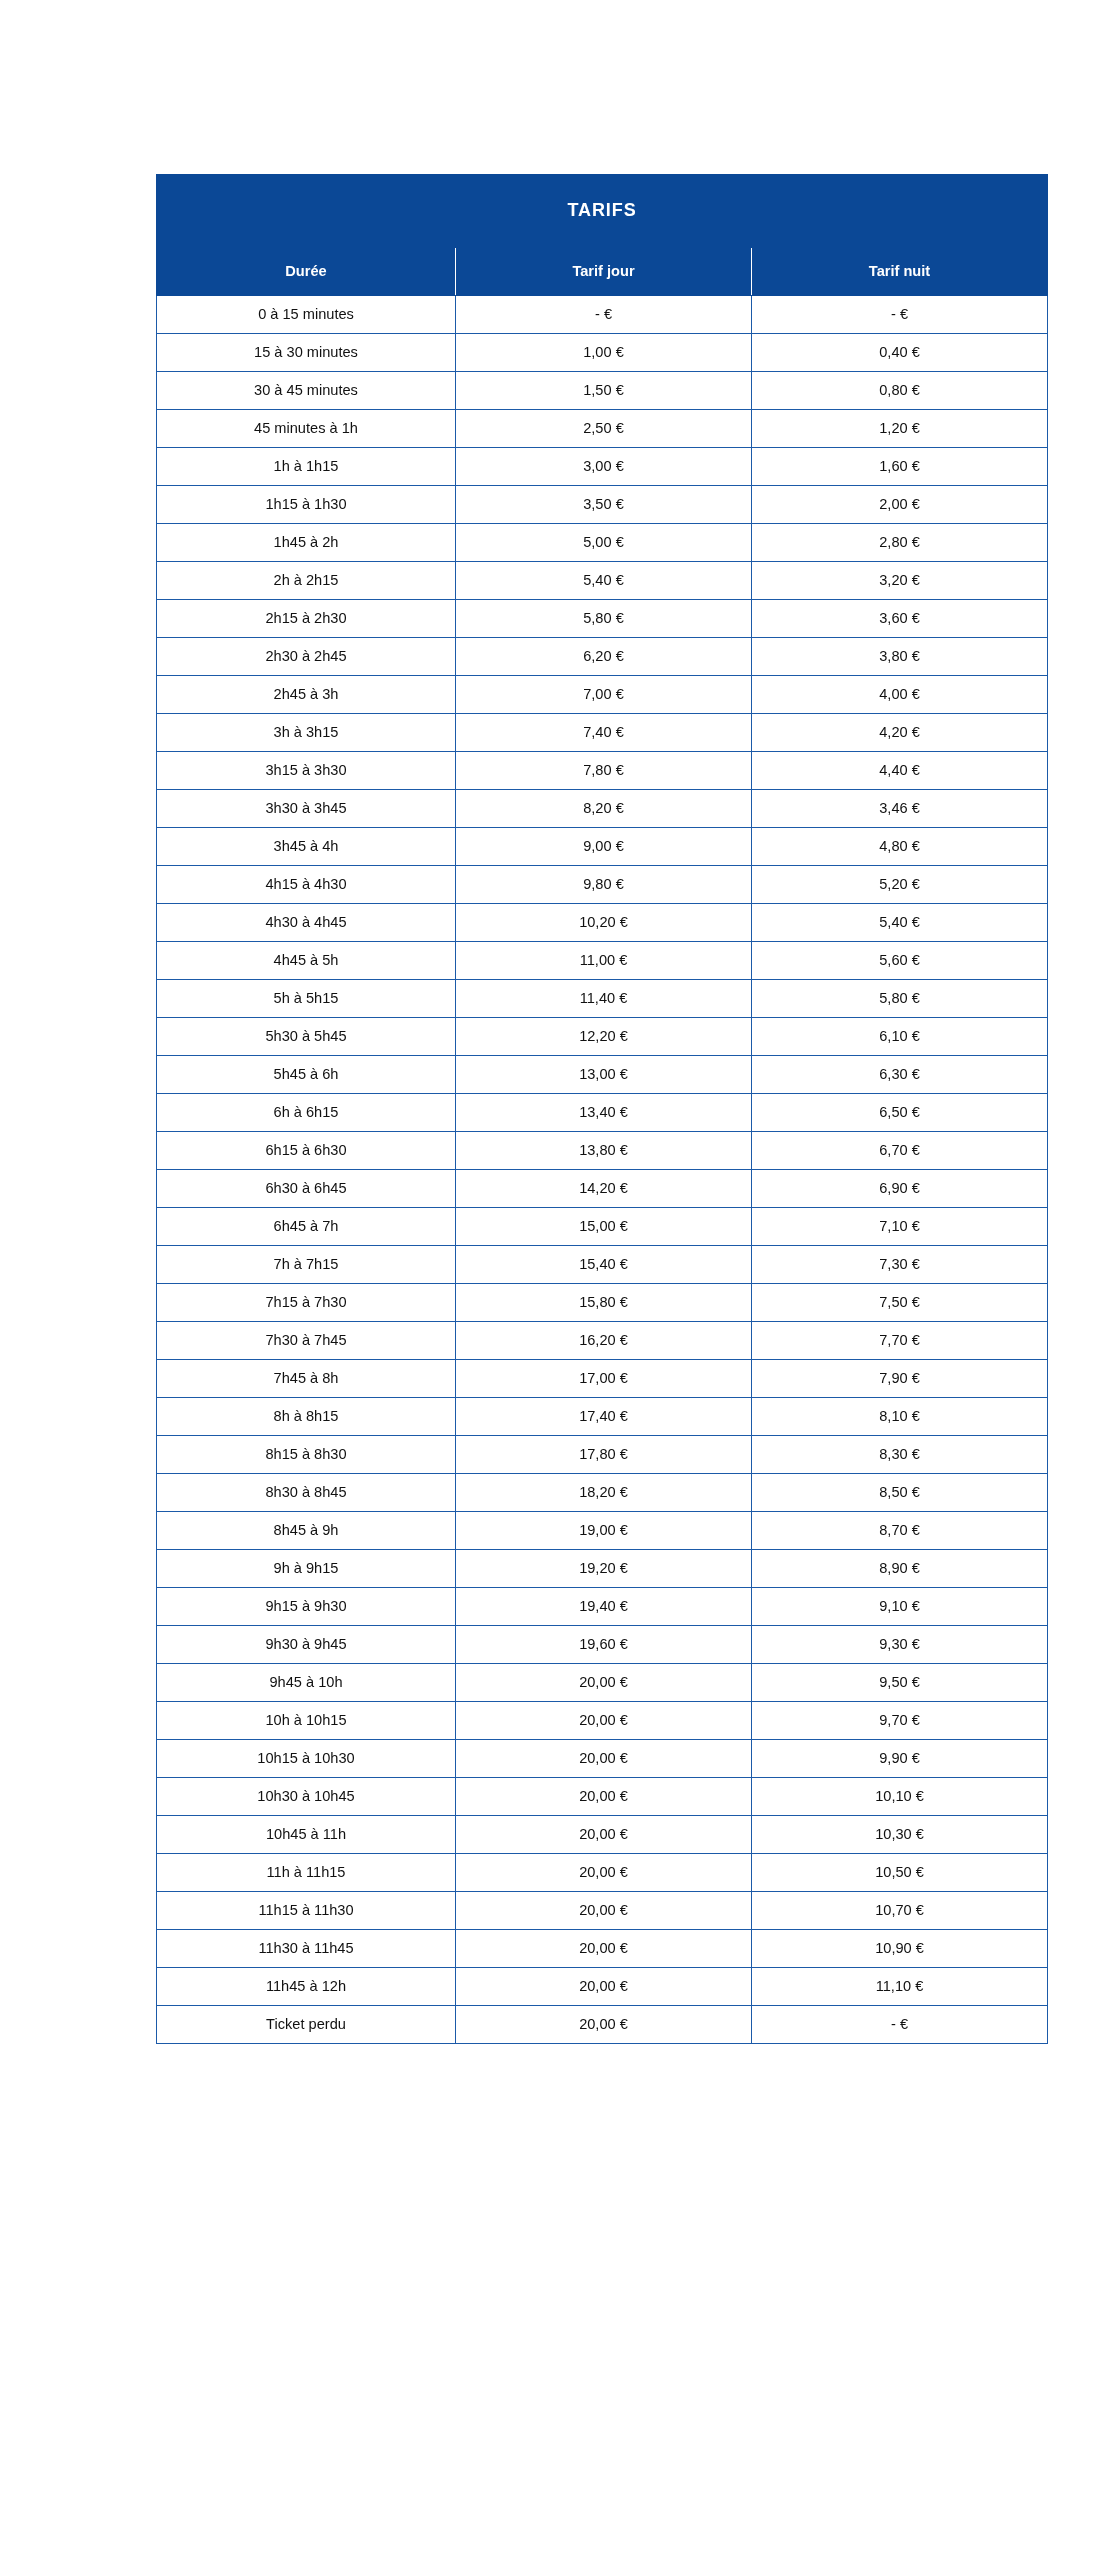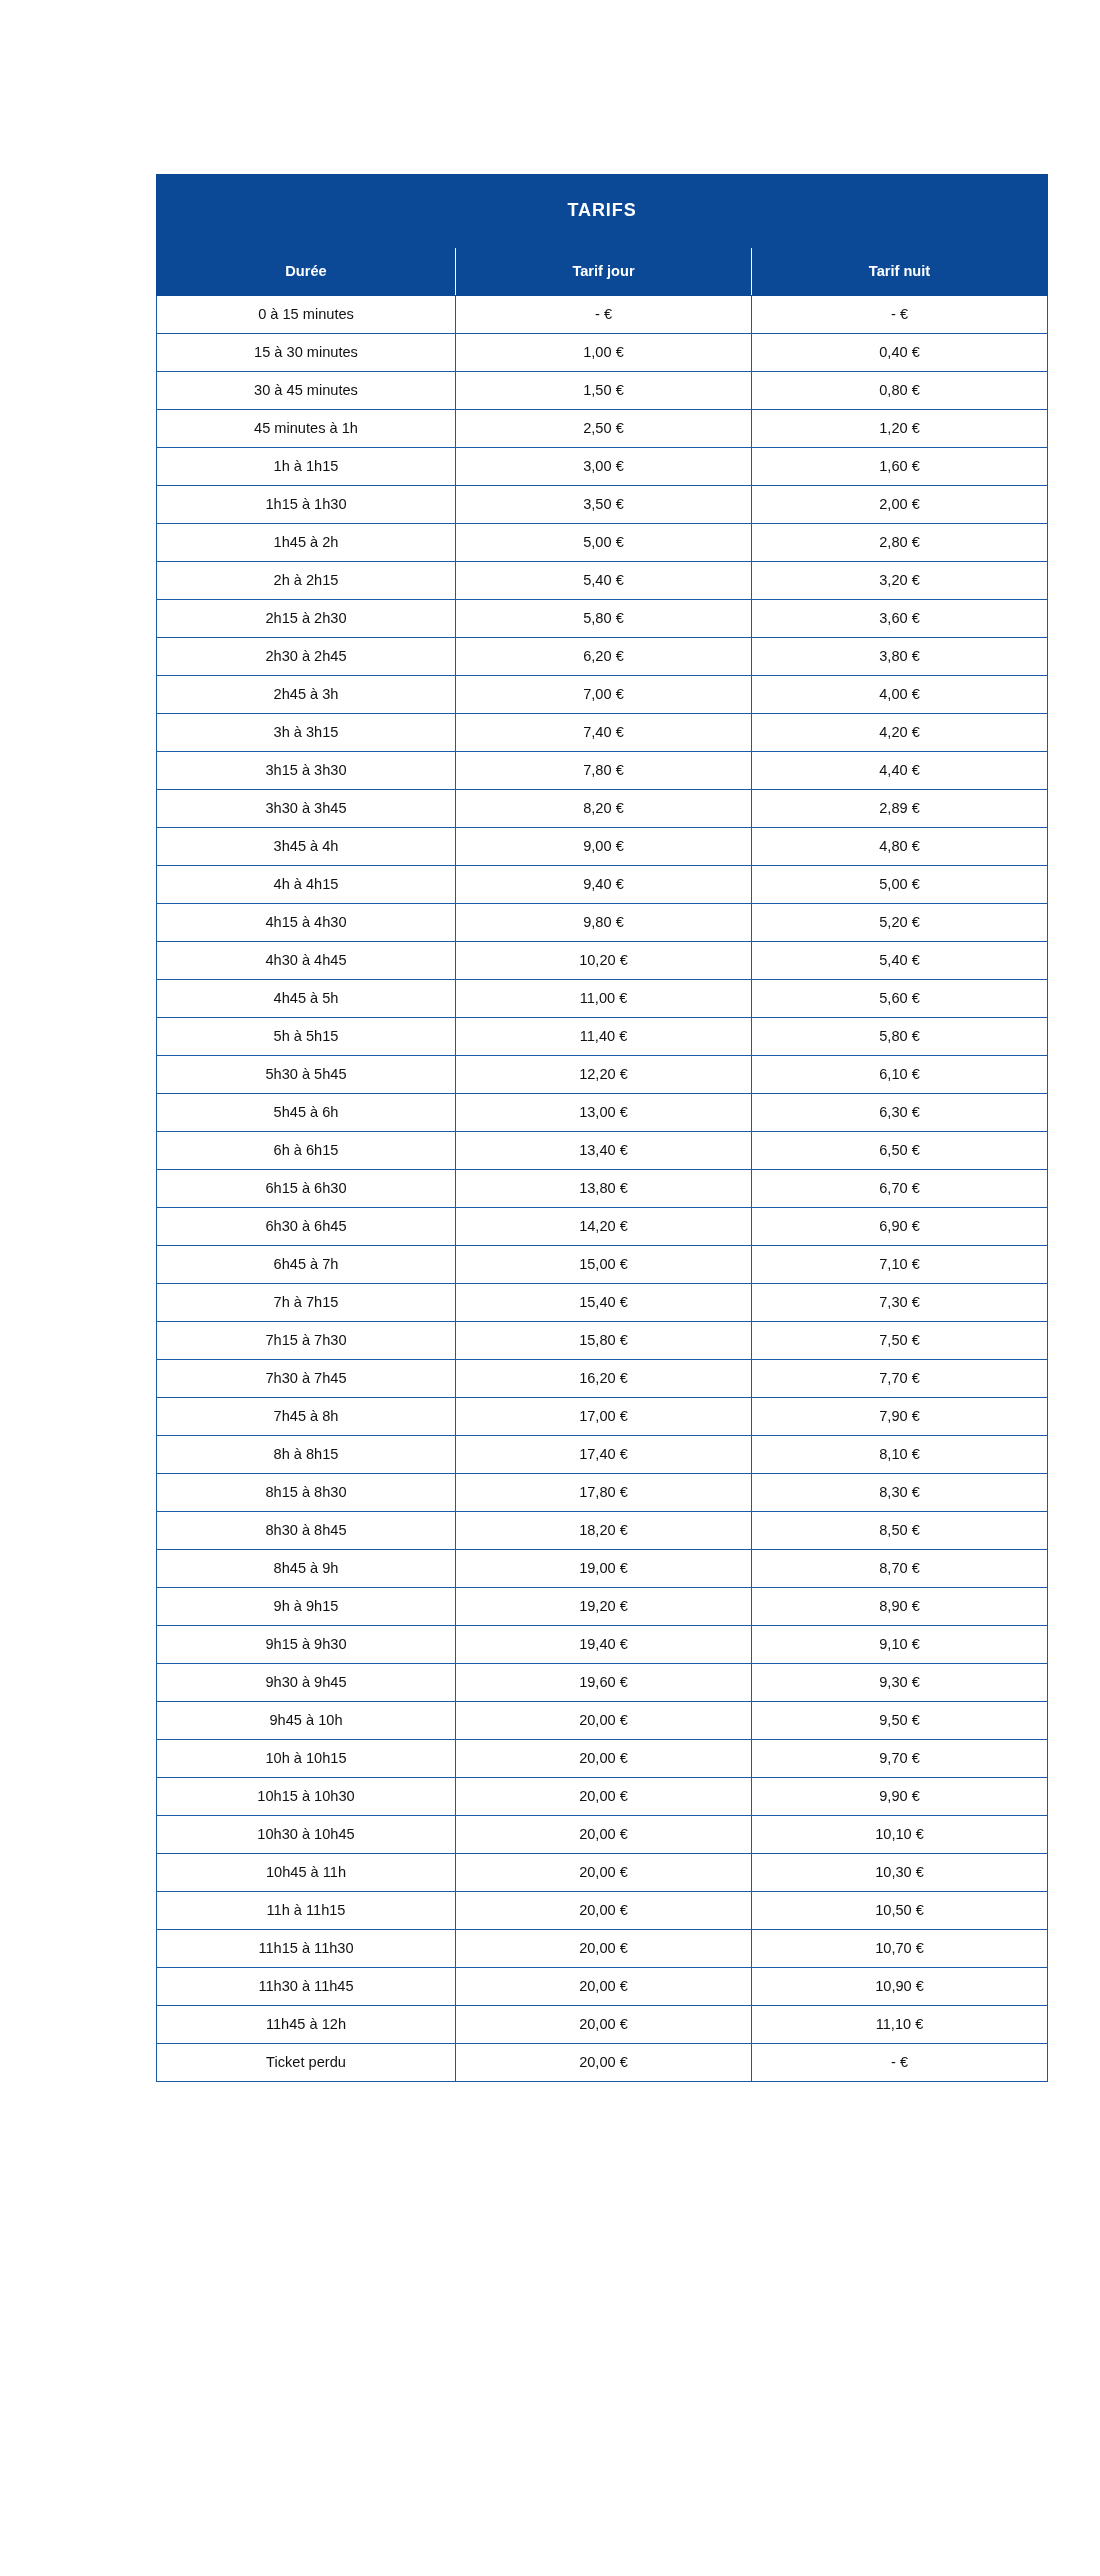--- a/index.html
+++ b/index.html
@@ -159,31 +159,26 @@
             <td class="price">4,20 €</td>
           </tr>
           <tr>
             <td class="duration">3h15 à 3h30</td>
             <td class="price">7,80 €</td>
             <td class="price">4,40 €</td>
           </tr>
           <tr>
             <td class="duration">3h30 à 3h45</td>
             <td class="price">8,20 €</td>
-            <td class="price">2,89 €</td>
+            <td class="price">3,46 €</td>
           </tr>
           <tr>
             <td class="duration">3h45 à 4h</td>
             <td class="price">9,00 €</td>
             <td class="price">4,80 €</td>
-          </tr>
-          <tr>
-            <td class="duration">4h à 4h15</td>
-            <td class="price">9,40 €</td>
-            <td class="price">5,00 €</td>
           </tr>
           <tr>
             <td class="duration">4h15 à 4h30</td>
             <td class="price">9,80 €</td>
             <td class="price">5,20 €</td>
           </tr>
           <tr>
             <td class="duration">4h30 à 4h45</td>
             <td class="price">10,20 €</td>
             <td class="price">5,40 €</td>

